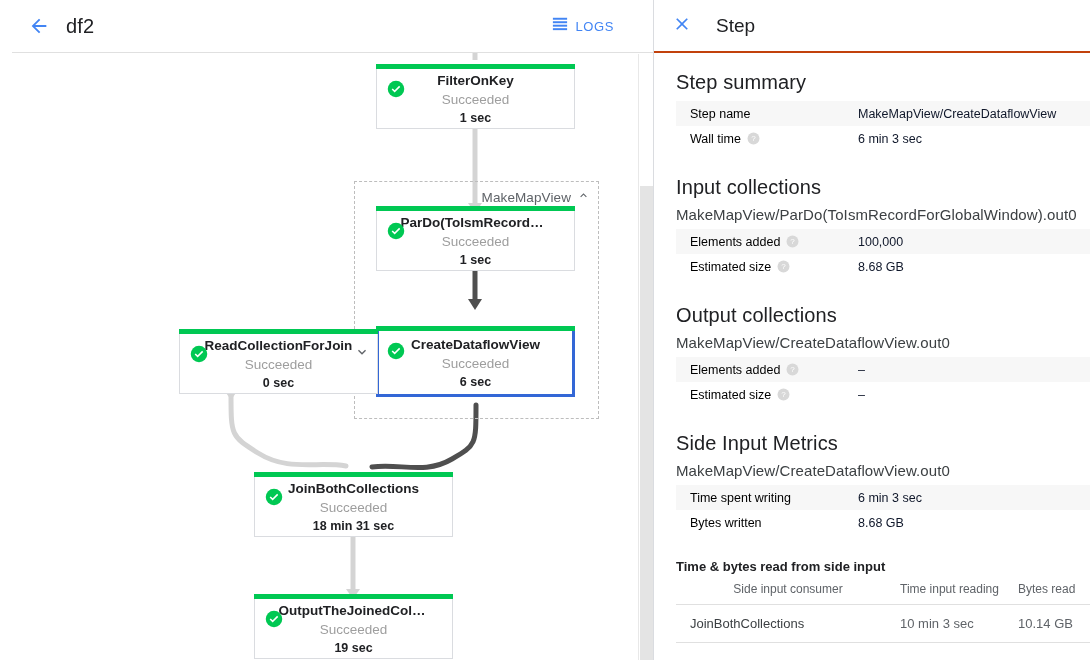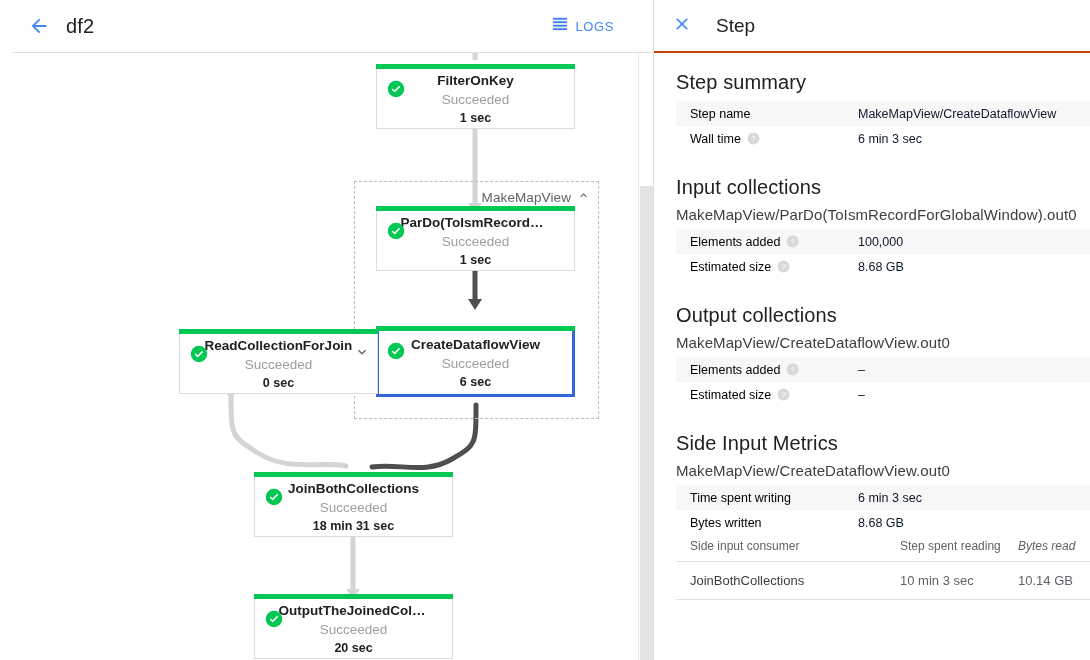--- a/index.html
+++ b/index.html
@@ -200,32 +200,32 @@
   }
   .sub-title {
     font-size: 13px; color: #202124; font-weight: bold;
     margin: 24px 0 4px 0;
   }
   .si-table {
     width: 414px; border-collapse: collapse; table-layout: fixed;
   }
   .si-table th {
     font-size: 12px; color: #5f6368; font-weight: 400;
-    text-align: left; padding: 4px 0 8px 14px;
+    text-align: center; padding: 4px 0 8px 14px;
     border-bottom: 1px solid #e0e0e0;
   }
   .si-table th.num { text-align: left; }
   .si-table td {
     font-size: 13px; color: #3c4043; padding: 11px 0 11px 14px;
     border-bottom: 1px solid #e0e0e0;
   }
   .si-table td.dim { color: #5f6368; }
   .col-consumer { width: 210px; }
   .col-time { width: 118px; }
-  .col-bytes { width: 86px; font-style: italic; }
+  .col-bytes { width: 86px; }
 </style>
 </head>
 <body>
 
 <div id="app">
 
   <div id="left-pane">
 
     <div id="left-header">
       <div id="back-button">
@@ -366,21 +366,21 @@
         <div class="statusbar"></div>
         <div class="node-inner">
           <span class="node-check">
             <svg width="18" height="18" viewBox="0 0 24 24">
               <circle cx="12" cy="12" r="11" fill="#00c853"></circle>
               <path fill="#fff" d="M10.2 16.6l-4-4 1.4-1.4 2.6 2.6 6-6 1.4 1.4z"></path>
             </svg>
           </span>
           <div class="node-name">OutputTheJoinedCollec…</div>
           <div class="node-status">Succeeded</div>
-          <div class="node-time">20 sec</div>
+          <div class="node-time">19 sec</div>
         </div>
       </div>
 
     </div>
 
     <div id="left-scrollbar-track">
       <div id="left-scrollbar-thumb"></div>
     </div>
   </div>
 
@@ -468,25 +468,26 @@
             <td class="kv-key">Time spent writing</td>
             <td class="kv-val">6 min 3 sec</td>
           </tr>
           <tr>
             <td class="kv-key">Bytes written</td>
             <td class="kv-val">8.68 GB</td>
           </tr>
         </tbody>
       </table>
 
+      <div class="sub-title">Time &amp; bytes read from side input</div>
       <table class="si-table">
         <thead>
           <tr>
             <th class="col-consumer">Side input consumer</th>
-            <th class="col-time num">Step spent reading</th>
+            <th class="col-time num">Time input reading</th>
             <th class="col-bytes num">Bytes read</th>
           </tr>
         </thead>
         <tbody>
           <tr>
             <td>JoinBothCollections</td>
             <td class="dim">10 min 3 sec</td>
             <td class="dim">10.14 GB</td>
           </tr>
         </tbody>

